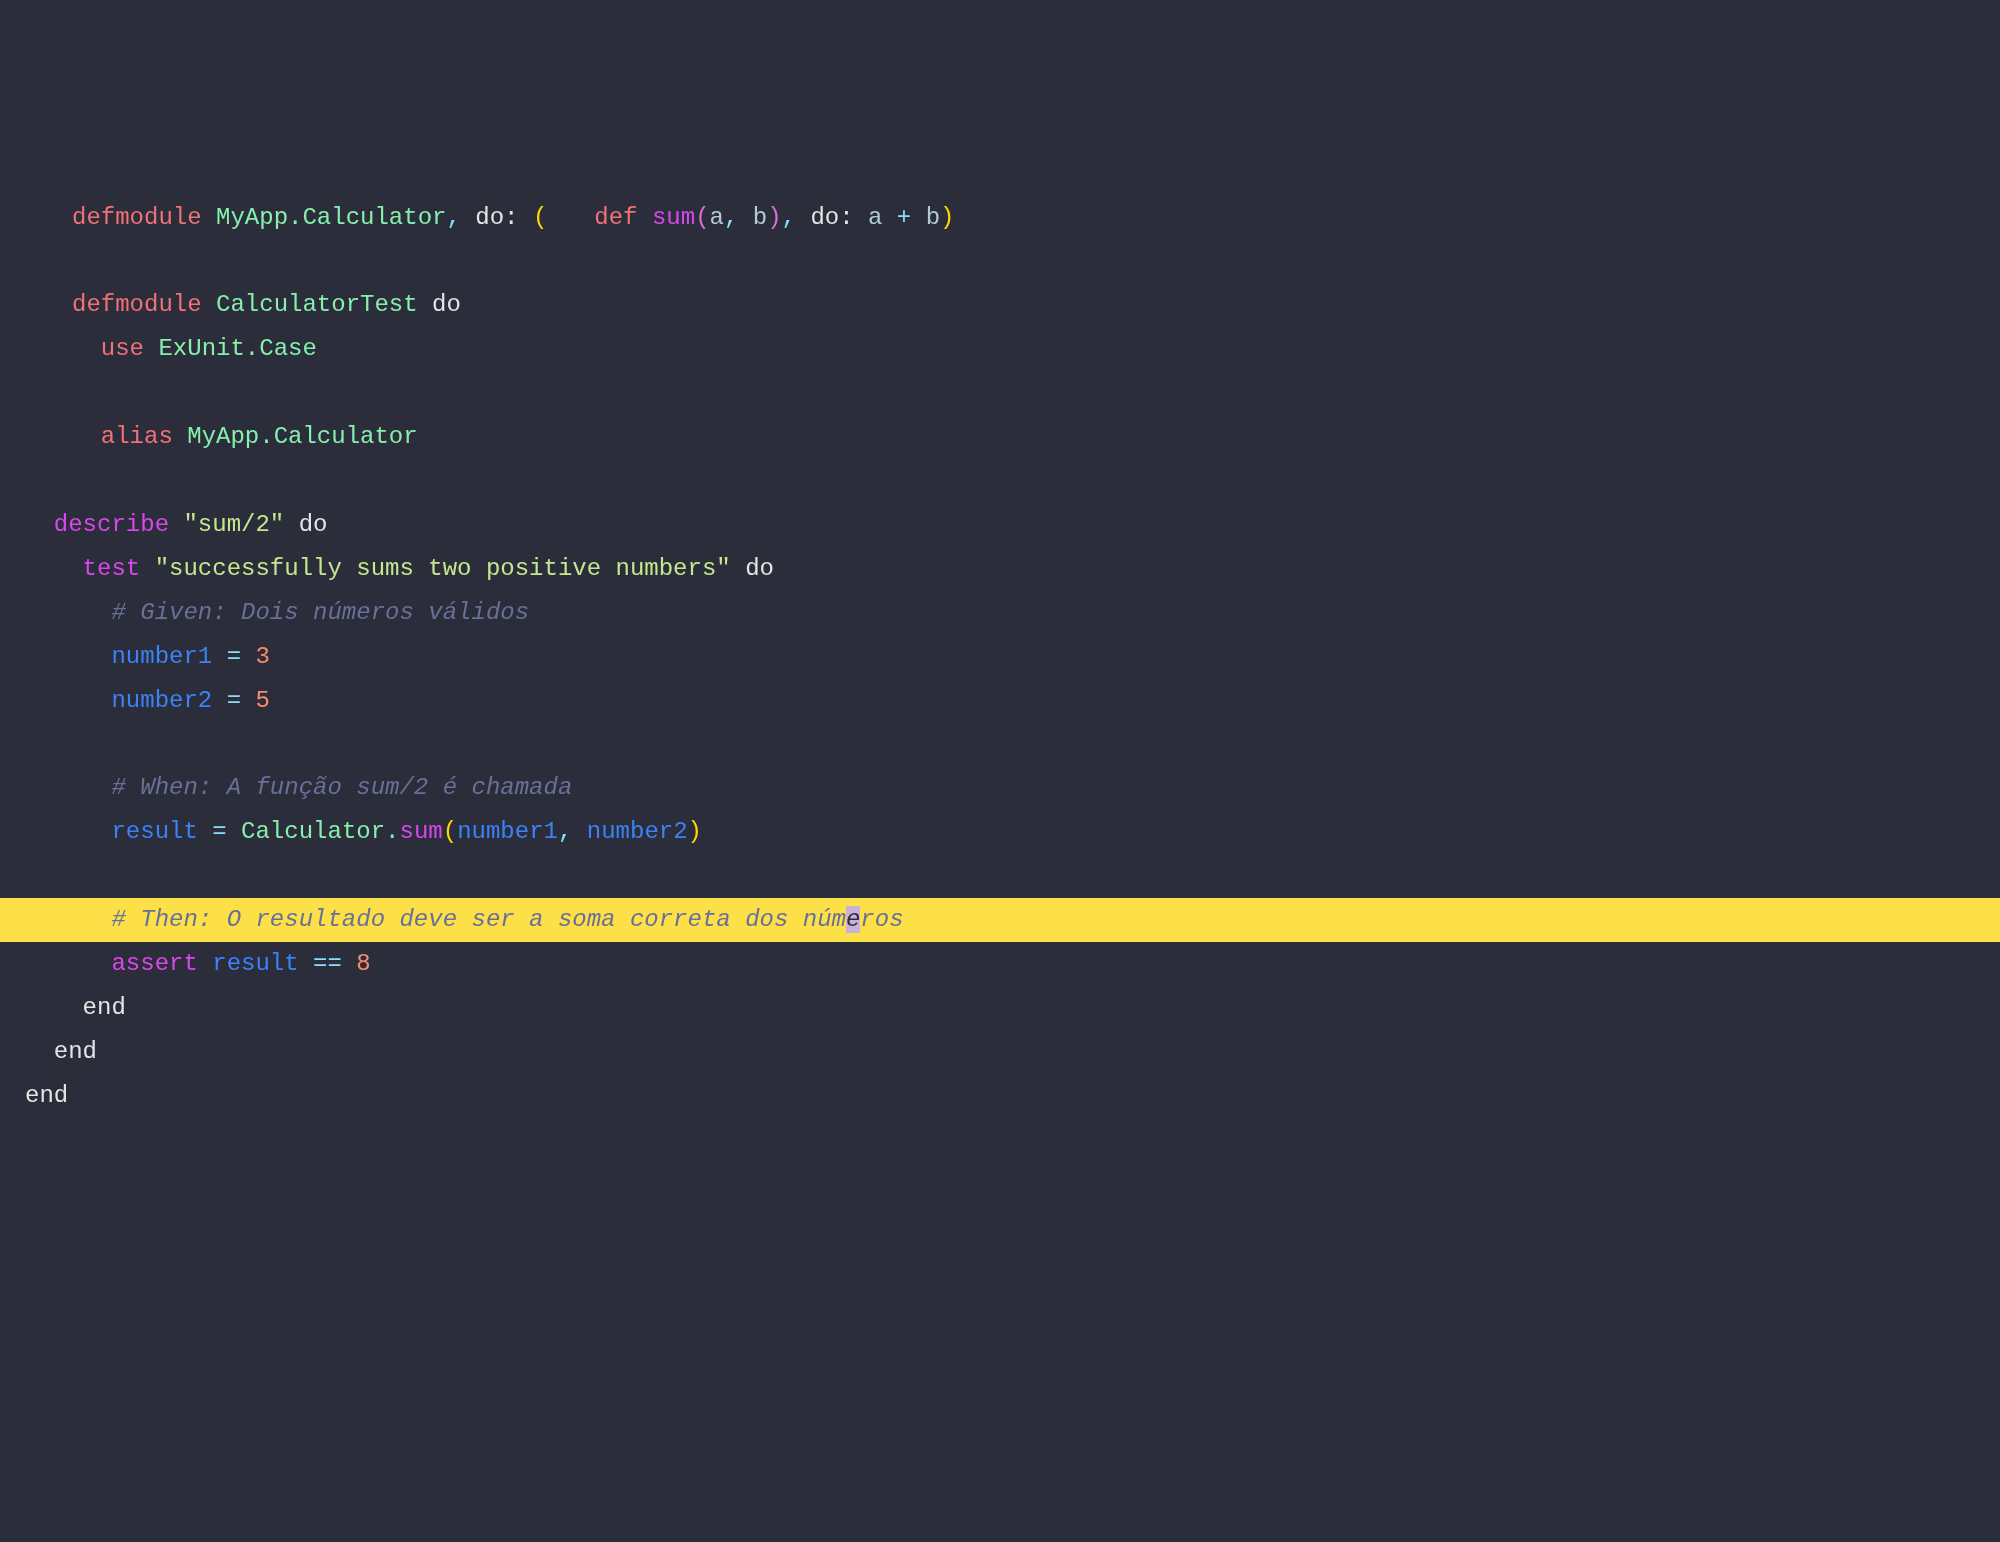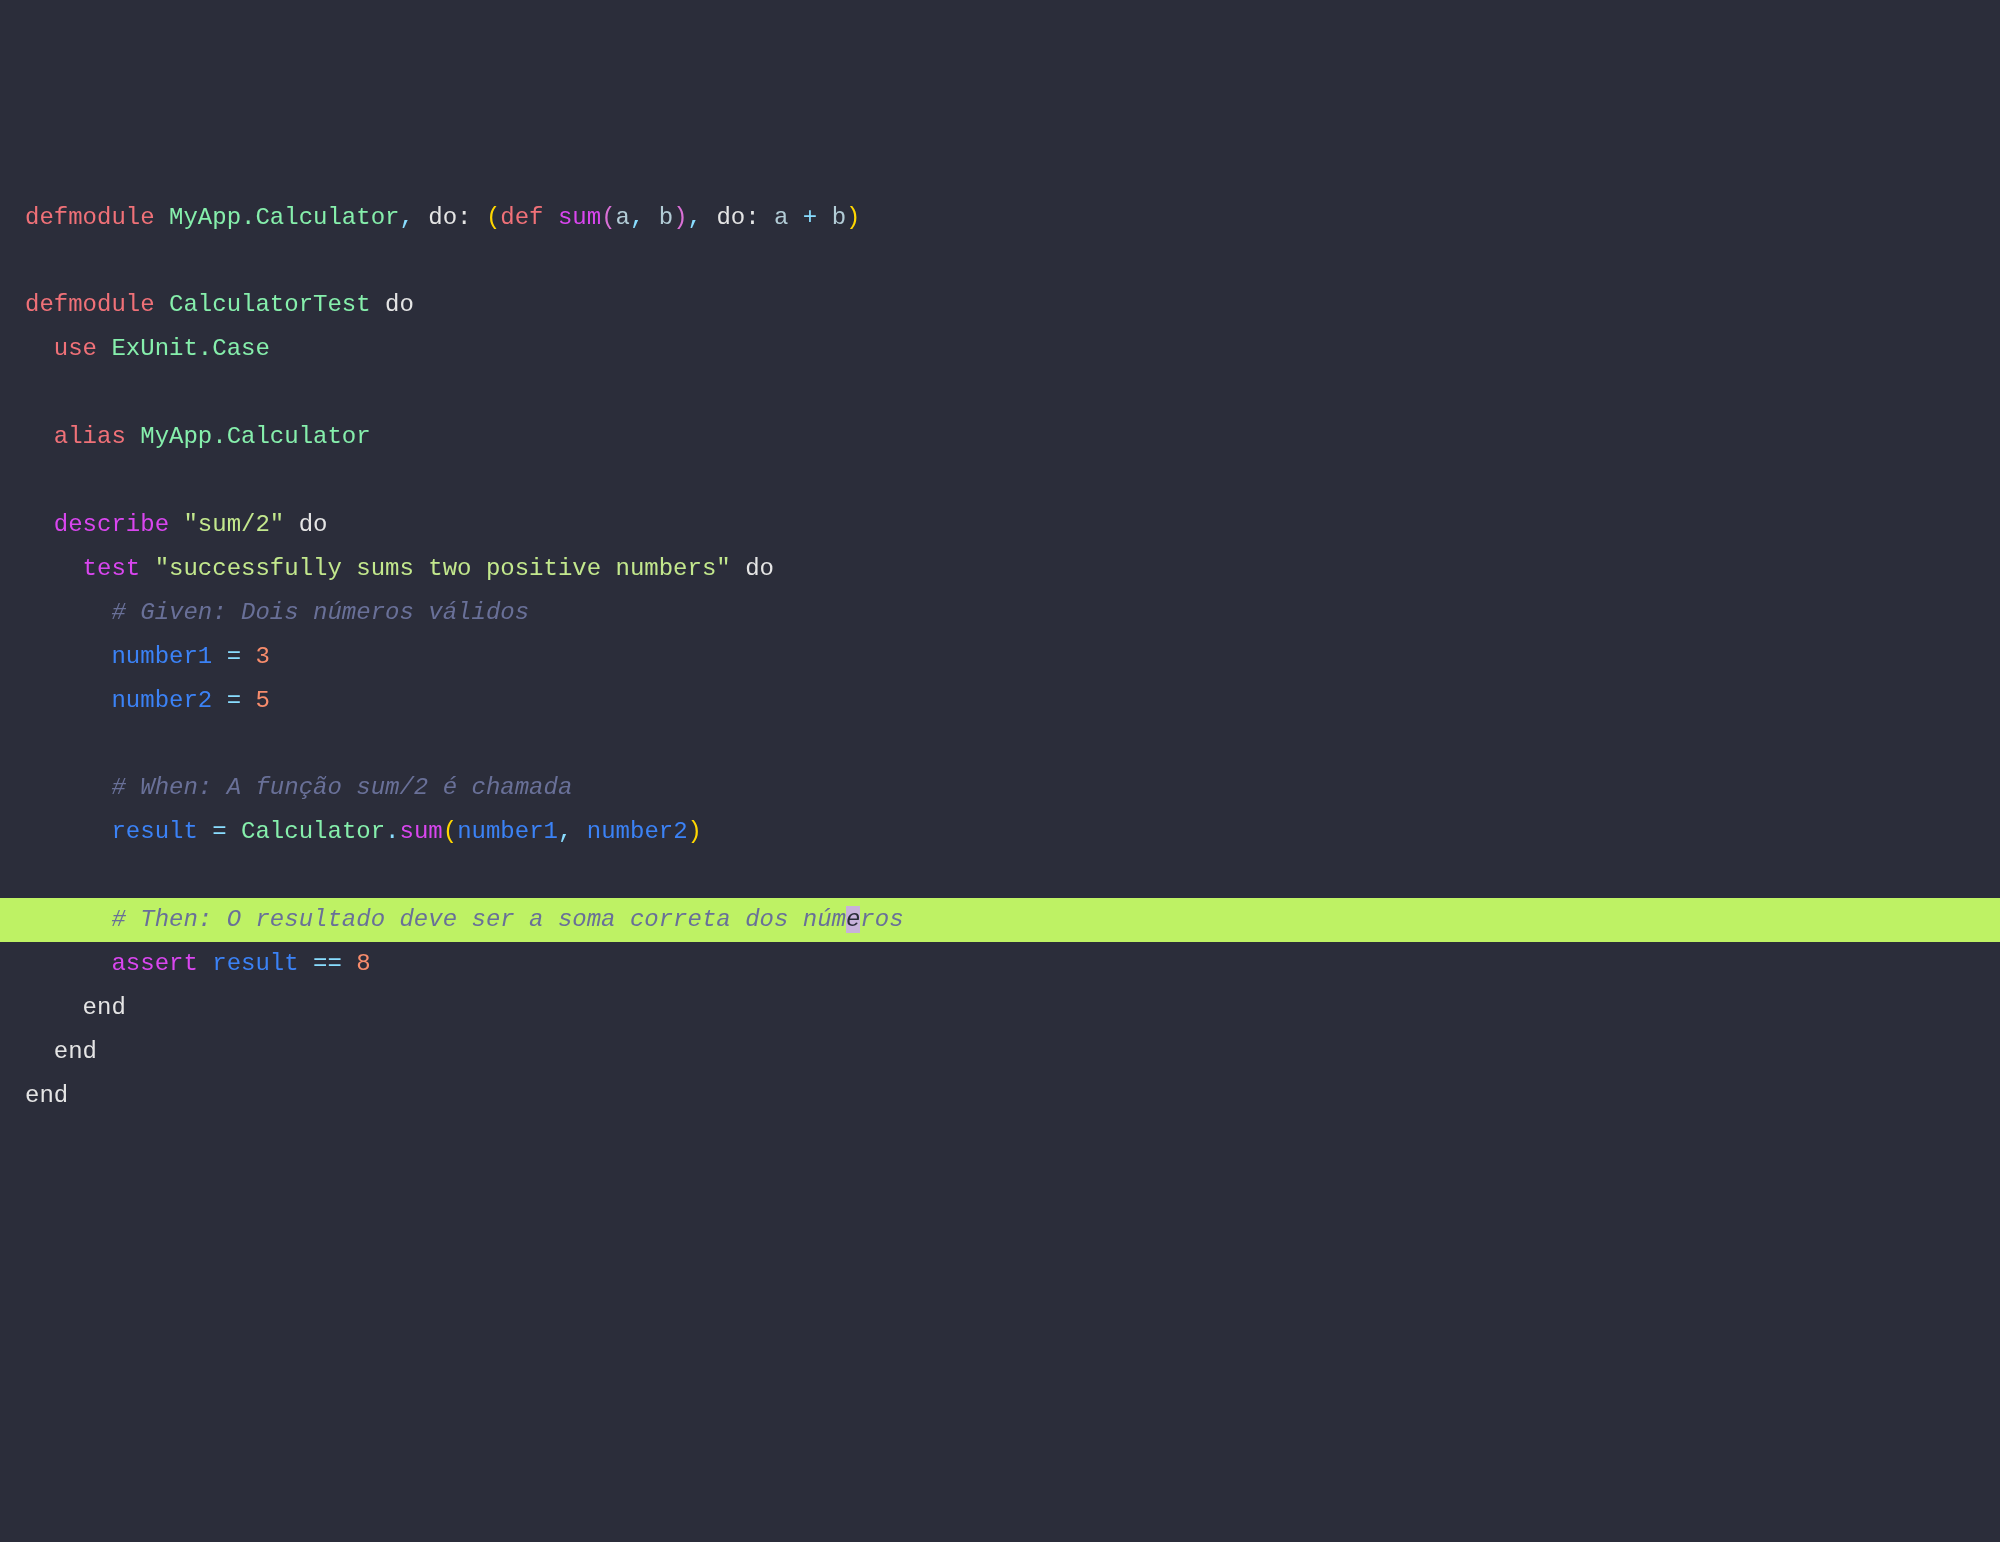--- a/index.html
+++ b/index.html
@@ -15,27 +15,27 @@
       color: #c8ccd4;
       padding: 20px 25px;
       white-space: pre;
       overflow: hidden;
     }
     .line {
       display: block;
       min-height: 1.83em;
     }
     .line.highlighted {
-      background-color: #bef264;
+      background-color: #fde047;
       margin-left: -25px;
       margin-right: -25px;
       padding-left: 25px;
       padding-right: 25px;
     }
-    .kw-red { color: #f07178; }
+    .kw-red { color: #f07178; margin-left: 47px; }
     .kw-purple { color: #e5e5e5; }
     .kw-blue { color: #d946ef; }
     .type-yellow { color: #86efac; }
     .string-green { color: #c3e88d; }
     .comment-gray { color: #697098; font-style: italic; }
     .number-orange { color: #f78c6c; }
     .var-blue { color: #b2ccd6; }
     .punct { color: #89ddff; }
     .text-normal { color: #3b82f6; }
     .paren { color: #ffd700; }

